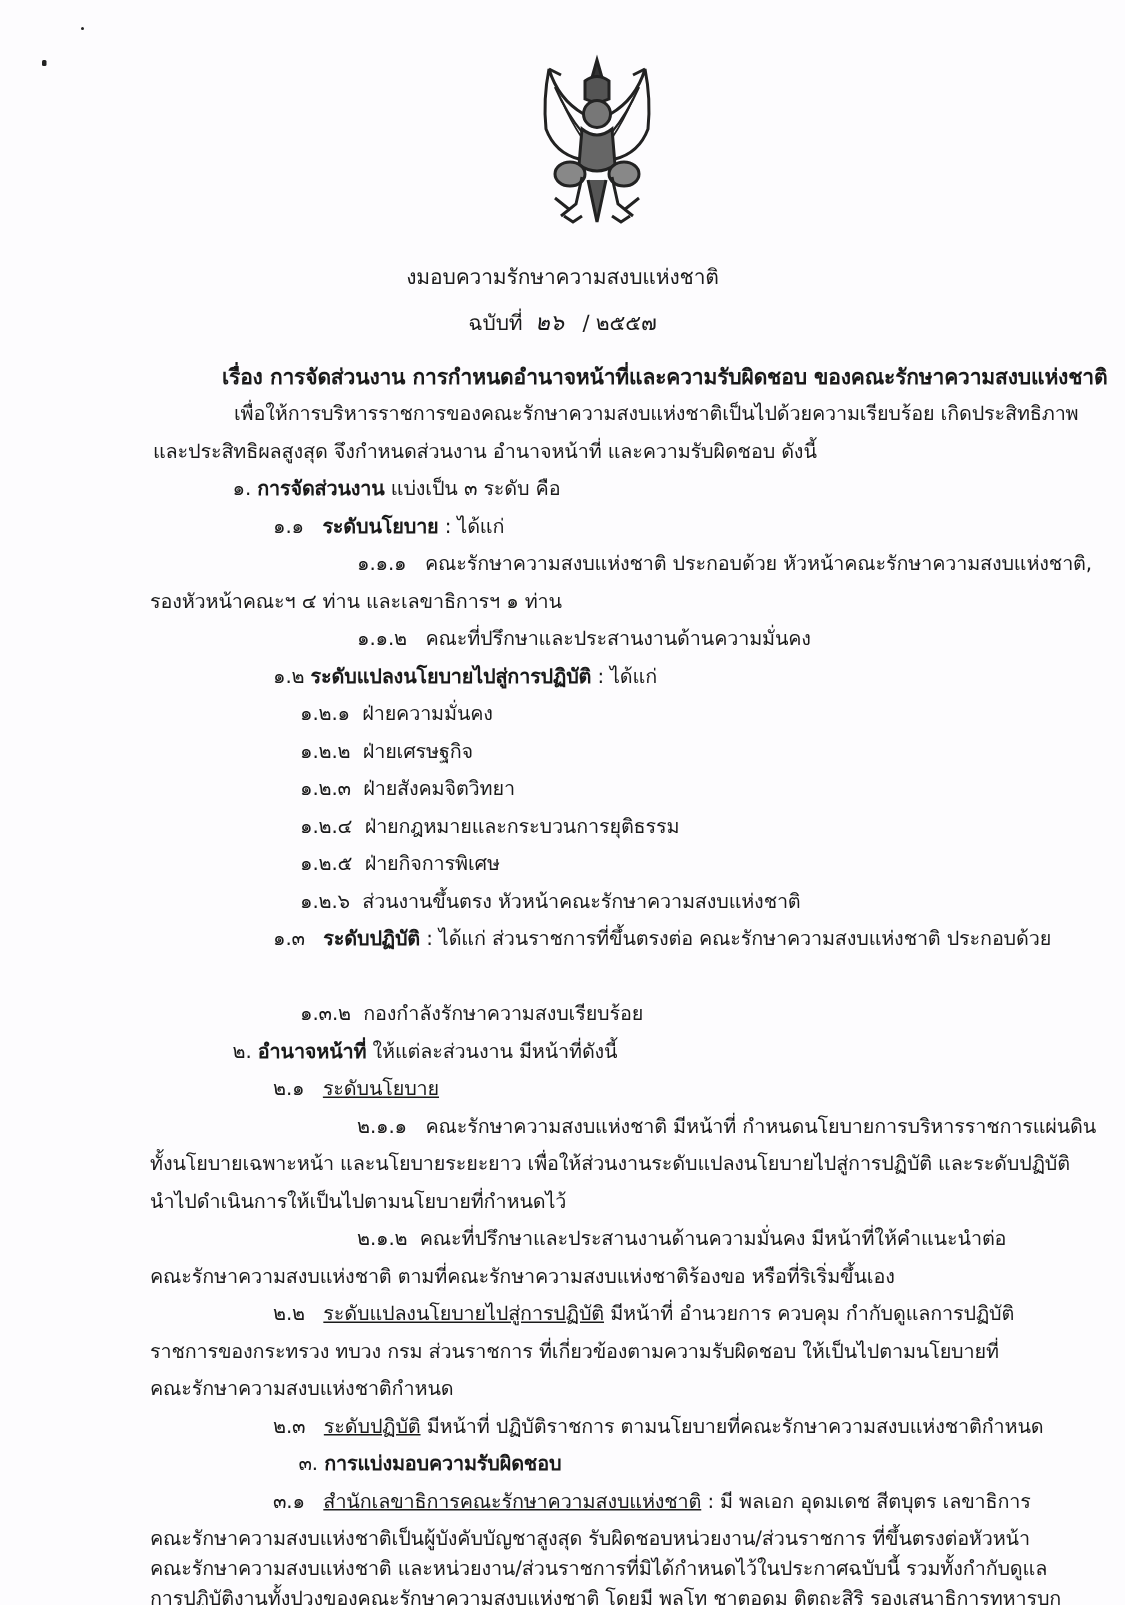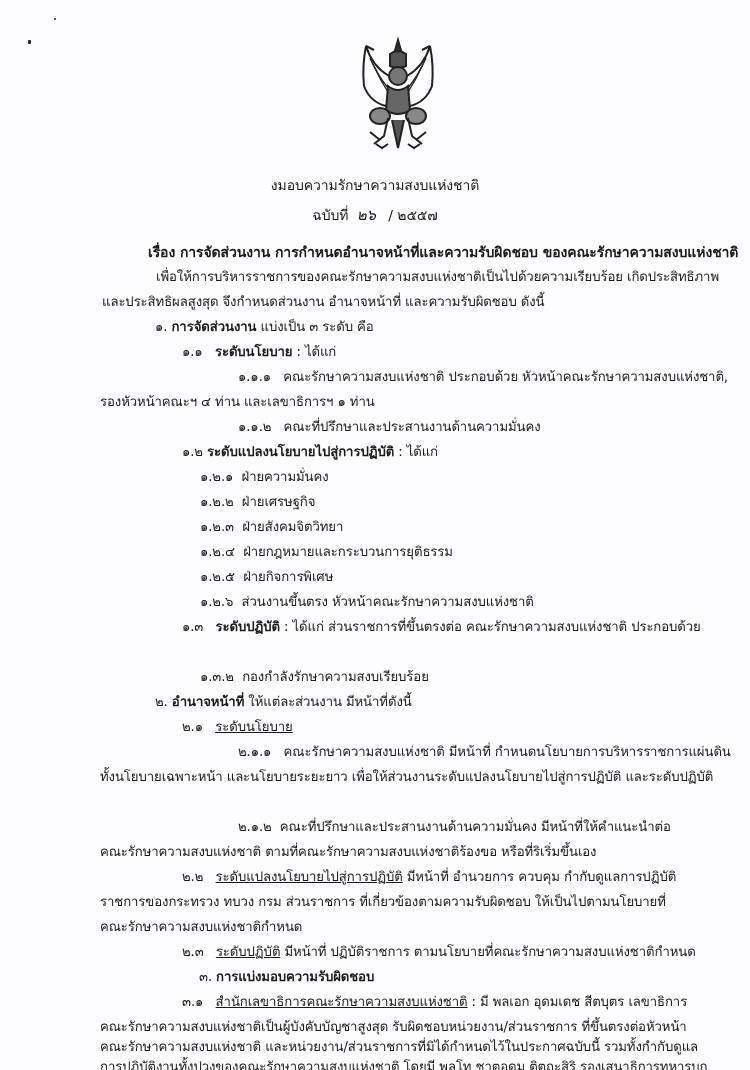--- a/index.html
+++ b/index.html
@@ -125,20 +125,21 @@
   </div>
   <div class="line" style="left:182px;top:718px;">
     <span>๒.๑</span>&nbsp;&nbsp;
     <span class="u">ระดับนโยบาย</span>
   </div>
   <div class="line" style="left:238px;top:743px;">
     <span>๒.๑.๑</span>&nbsp;&nbsp;
     <span>คณะรักษาความสงบแห่งชาติ มีหน้าที่ กำหนดนโยบายการบริหารราชการแผ่นดิน</span>
   </div>
   <div class="line" style="left:100px;top:768px;">ทั้งนโยบายเฉพาะหน้า และนโยบายระยะยาว เพื่อให้ส่วนงานระดับแปลงนโยบายไปสู่การปฏิบัติ และระดับปฏิบัติ</div>
+  <div class="line" style="left:100px;top:793px;">นำไปดำเนินการให้เป็นไปตามนโยบายที่กำหนดไว้</div>
 
   <div class="line" style="left:238px;top:818px;">
     <span>๒.๑.๒</span>&nbsp;
     <span>คณะที่ปรึกษาและประสานงานด้านความมั่นคง มีหน้าที่ให้คำแนะนำต่อ</span>
   </div>
   <div class="line" style="left:100px;top:843px;">คณะรักษาความสงบแห่งชาติ ตามที่คณะรักษาความสงบแห่งชาติร้องขอ หรือที่ริเริ่มขึ้นเอง</div>
 
   <div class="line" style="left:182px;top:868px;">
     <span>๒.๒</span>&nbsp;&nbsp;
     <span class="u">ระดับแปลงนโยบายไปสู่การปฏิบัติ</span><span>  มีหน้าที่ อำนวยการ ควบคุม กำกับดูแลการปฏิบัติ</span>

